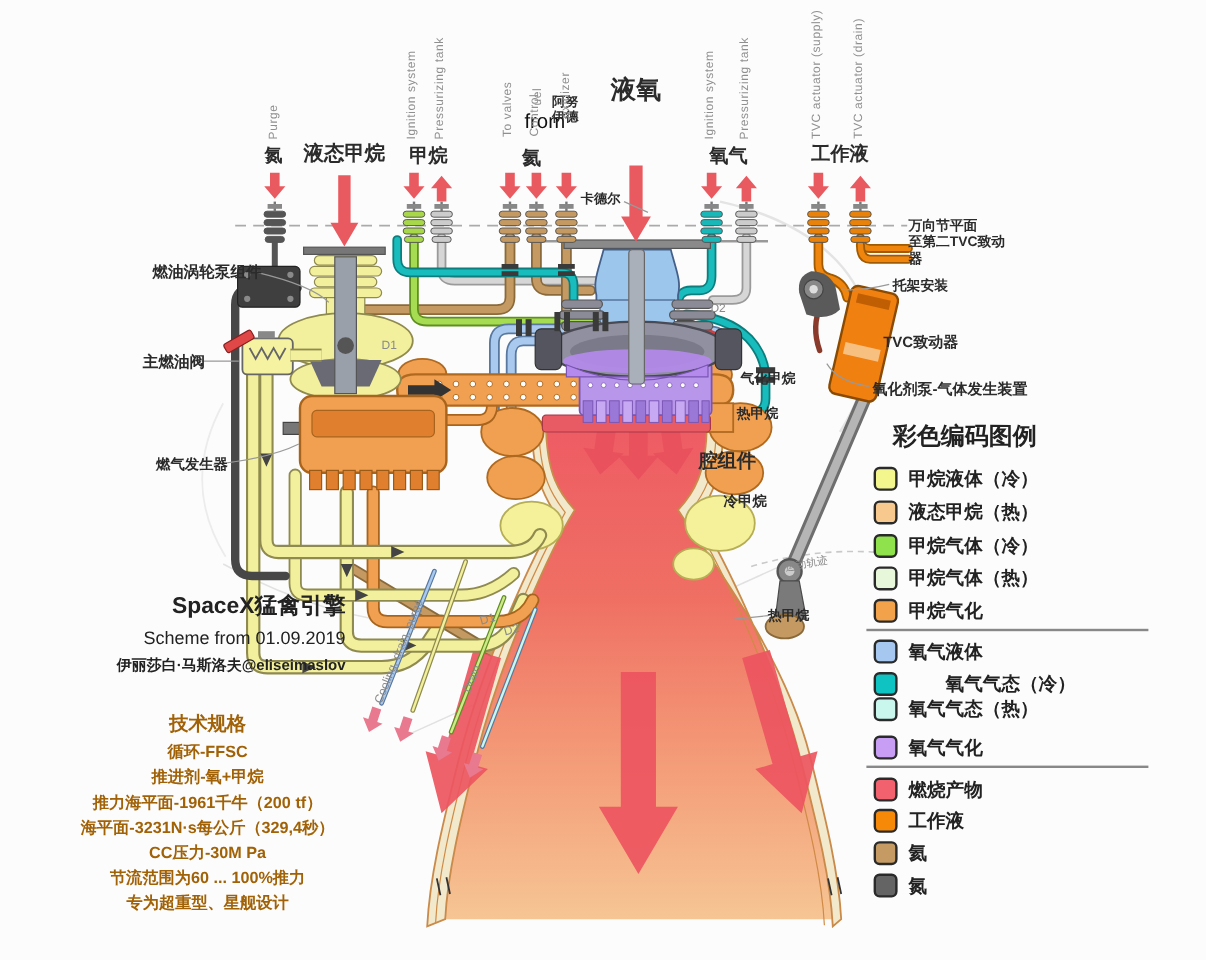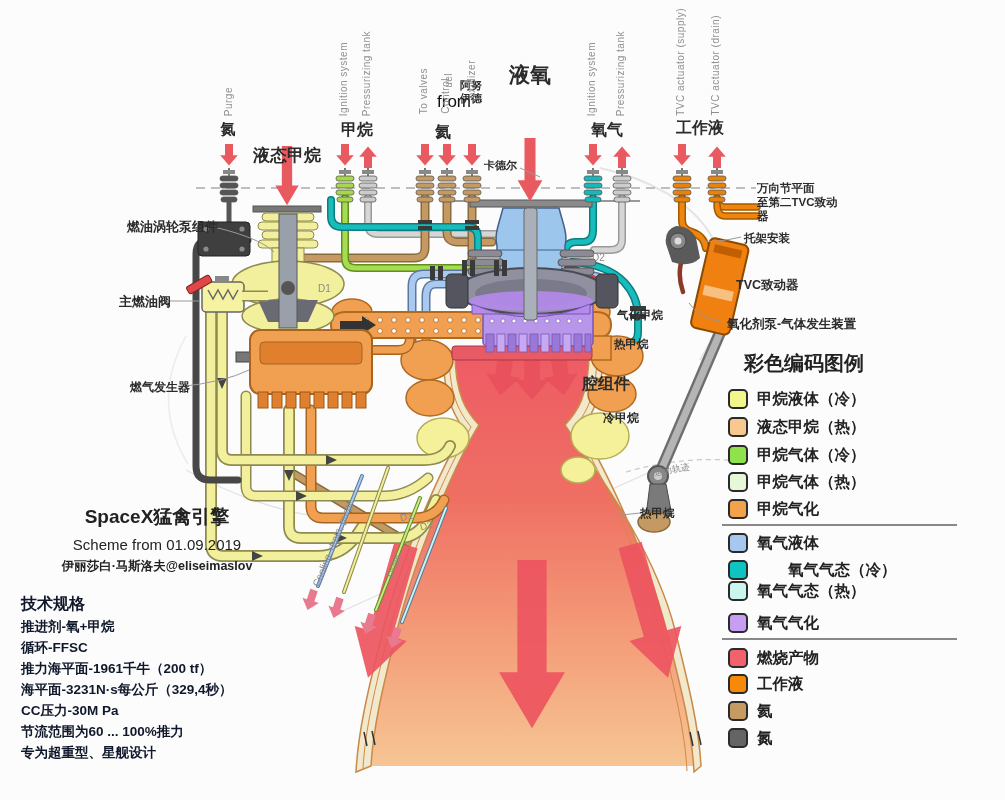--- a/index.html
+++ b/index.html
@@ -6,25 +6,25 @@
   #stage{position:relative;width:1005px;height:800px;background:#fcfcfc;overflow:hidden;
          font-family:"Liberation Sans","DejaVu Sans",sans-serif;}
   #schematic{position:absolute;left:0;top:0;width:1005px;height:800px;}
   .lbl{position:absolute;color:#2b2b2b;font-weight:700;white-space:nowrap;}
   .cx{transform:translateX(-50%);}
   .vlbl{position:absolute;writing-mode:vertical-rl;transform:rotate(180deg);
         font-size:10px;color:#8f8f8f;font-weight:400;letter-spacing:.5px;white-space:nowrap;}
   .gray{color:#8a8a8a;font-weight:400;}
   .small{font-size:10px;}
   .callout-sm{font-size:11.5px;}
-  .titleblock{position:absolute;left:26px;top:504px;width:262px;text-align:center;color:#222;}
+  .titleblock{position:absolute;left:26px;top:492px;width:262px;text-align:right;color:#222;}
   .titleblock .t1{font-size:19px;font-weight:700;}
   .titleblock .t2{font-size:15px;font-weight:400;margin-top:6px;}
   .titleblock .t3{font-size:12.5px;font-weight:700;margin-top:5px;}
-  .specs{position:absolute;left:21px;top:592px;width:332px;color:#0f172a;}
+  .specs{position:absolute;left:7px;top:592px;width:332px;text-align:center;color:#a16207;}
   .specs .st{font-size:16px;font-weight:700;line-height:24px;}
   .specs .sl{font-size:13.5px;font-weight:700;line-height:21px;}
   .legend-title{position:absolute;left:744px;top:350px;font-size:20px;font-weight:700;color:#222;}
   .lrow{position:absolute;left:728px;height:22px;display:flex;align-items:center;}
   .lswatch{width:20px;height:20px;border:2.5px solid #2a2a2a;border-radius:5px;box-sizing:border-box;flex:none;}
   .llabel{margin-left:9px;font-size:15.5px;font-weight:700;color:#222;white-space:nowrap;}
   .ldiv{position:absolute;left:722px;width:235px;height:0;border-top:2px solid #888;}
   .rot{transform:translate(-50%,-50%) rotate(-68deg);transform-origin:center;}
 </style>
 </head>
@@ -421,21 +421,21 @@
     <path d="M168 301 H199"></path>
     <path d="M178 387 Q225 382 249 370"></path>
     <path d="M520 168 L540 177"></path>
     <path d="M741 237 Q716 243 701 241"></path>
     <path d="M724 322 Q698 318 689 303"></path>
     <path d="M612 516 L640 513"></path>
   </g>
 </svg>
 
 <div class="lbl cx" style="left:228px;top:120px;font-size:15px;">氮</div>
-<div class="lbl cx" style="left:287px;top:116px;font-size:17px;margin-top:28px;">液态甲烷</div>
+<div class="lbl cx" style="left:287px;top:116px;font-size:17px;">液态甲烷</div>
 <div class="lbl cx" style="left:357px;top:120px;font-size:16px;">甲烷</div>
 <div class="lbl cx" style="left:443px;top:122px;font-size:16px;">氦</div>
 <div class="lbl cx" style="left:530px;top:36px;font-size:21px;margin-top:25px;">液氧</div>
 <div class="lbl cx" style="left:607px;top:120px;font-size:16px;">氧气</div>
 <div class="lbl cx" style="left:700px;top:118px;font-size:16px;">工作液</div>
 <div class="lbl" style="left:437px;top:92px;font-size:17px;font-weight:400;color:#111;">from</div>
 <div class="lbl" style="left:460px;top:79px;font-size:11px;width:26px;white-space:normal;line-height:1.15;">阿努伊德</div>
 
 <div class="vlbl" style="left:223px;bottom:684px;">Purge</div>
 <div class="vlbl" style="left:338px;bottom:684px;">Ignition system</div>
@@ -472,22 +472,22 @@
 <div class="lbl gray small" style="left:420px;top:520px;transform:rotate(-15deg);">D2</div>
 
 <div class="titleblock">
   <div class="t1">SpaceX猛禽引擎</div>
   <div class="t2">Scheme from 01.09.2019</div>
   <div class="t3">伊丽莎白·马斯洛夫@eliseimaslov</div>
 </div>
 
 <div class="specs">
   <div class="st">技术规格</div>
+  <div class="sl">循环-FFSC</div>
   <div class="sl">推进剂-氧+甲烷</div>
-  <div class="sl">循环-FFSC</div>
   <div class="sl">推力海平面-1961千牛（200 tf）</div>
   <div class="sl">海平面-3231N·s每公斤（329,4秒）</div>
   <div class="sl">CC压力-30M Pa</div>
   <div class="sl">节流范围为60 ... 100%推力</div>
   <div class="sl">专为超重型、星舰设计</div>
 </div>
 
 <div class="legend-title">彩色编码图例</div>
 <div class="lrow" style="top:388px;">
       <span class="lswatch" style="background: rgb(243, 245, 141);"></span>

